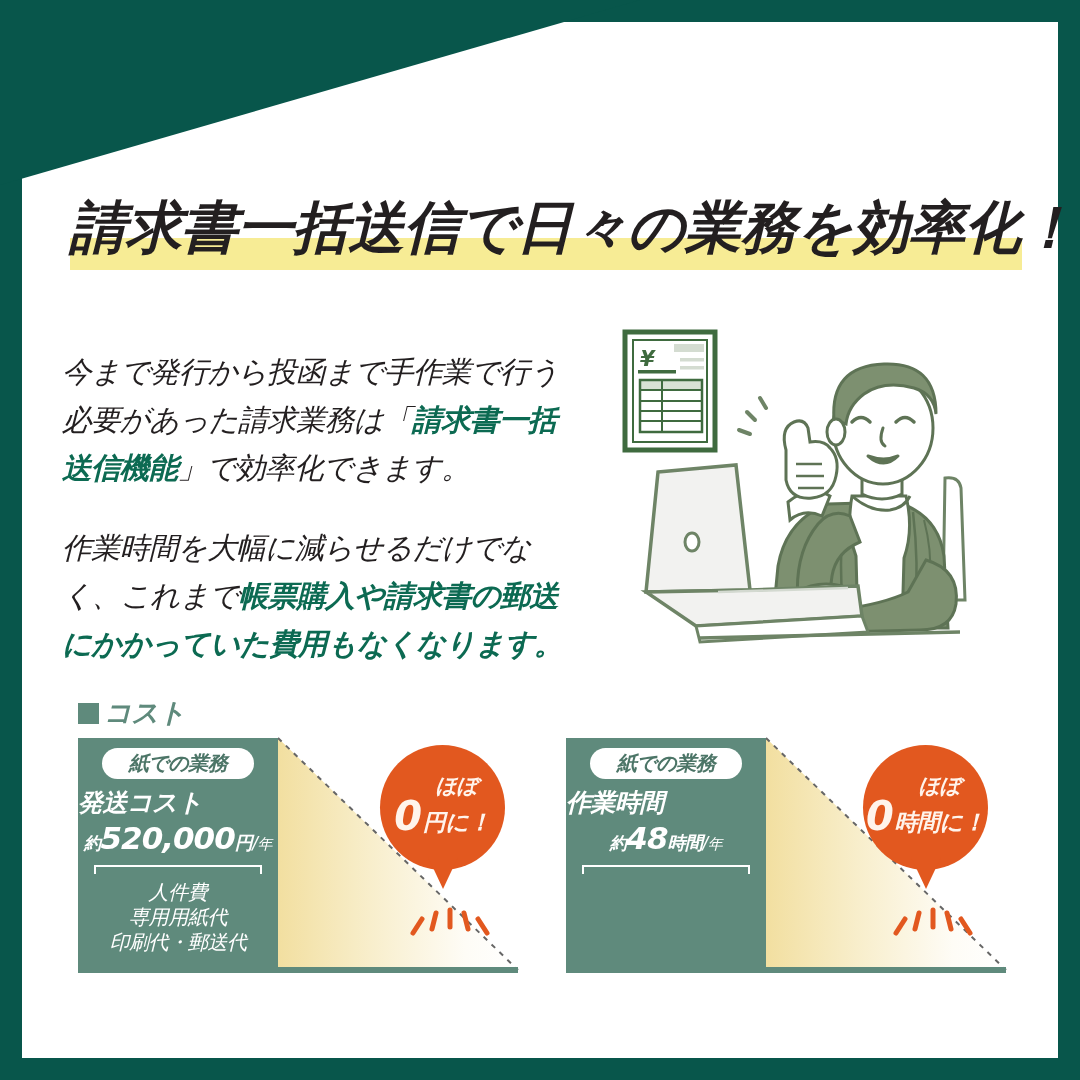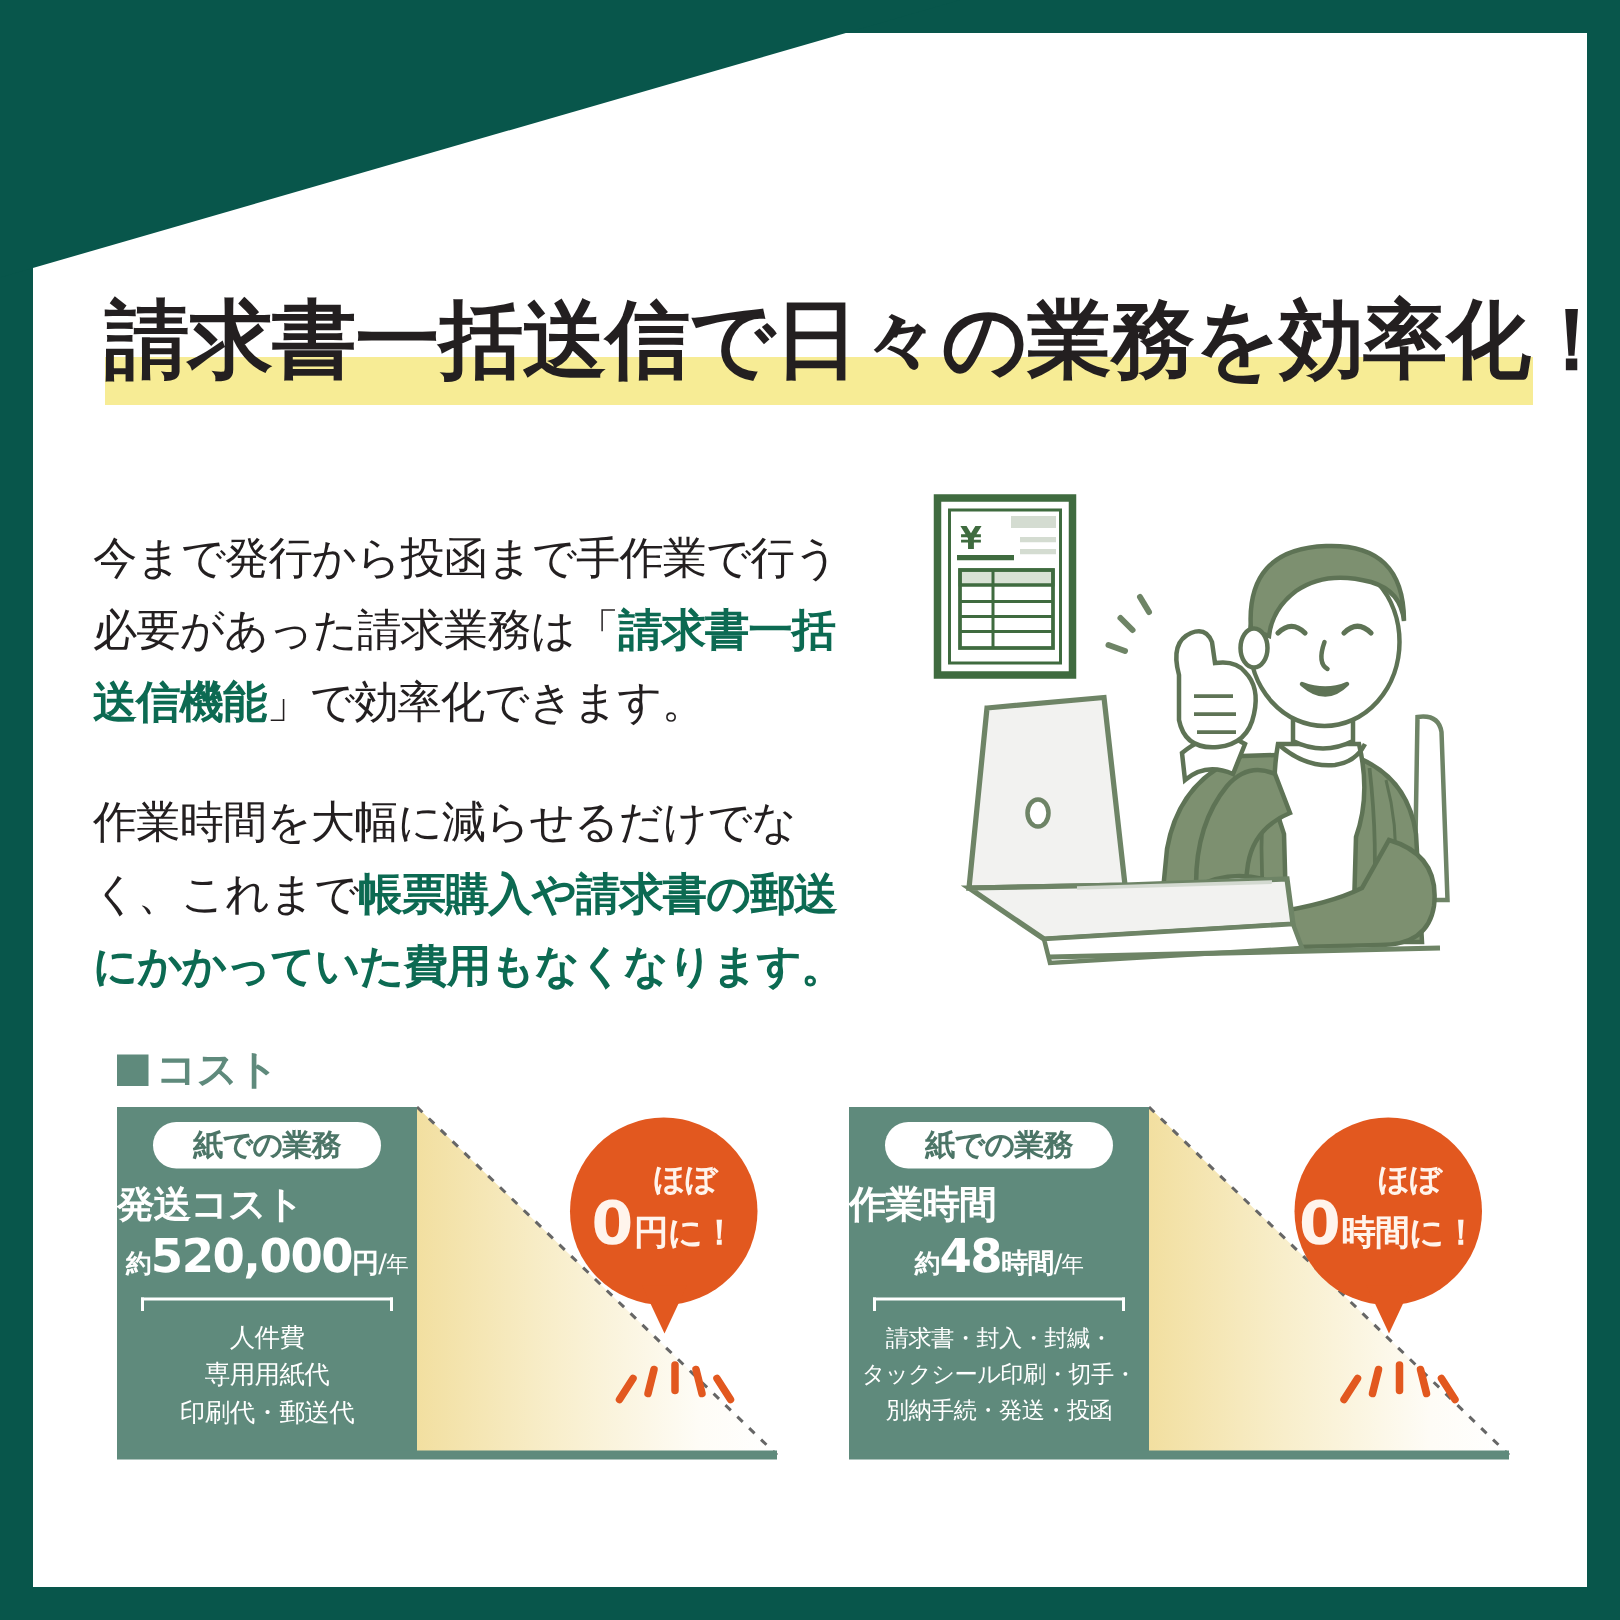--- a/index.html
+++ b/index.html
@@ -11,20 +11,21 @@
     font-family: "DejaVu Sans", "Liberation Sans", sans-serif;
     overflow: hidden;
   }
 
   .poster {
     position: relative;
     width: 1080px;
     height: 1080px;
     background: #ffffff;
     overflow: hidden;
+    font-style: italic;
   }
 
   
   .frame-top {
     position: absolute; left: 0; top: 0;
     width: 1080px; height: 22px;
     background: #08564B;
   }
   .frame-left {
     position: absolute; left: 0; top: 0;
@@ -204,21 +205,21 @@
     margin: 9px auto 0;
     width: 168px;
     height: 9px;
     border-top: 2px solid #ffffff;
     border-left: 2px solid #ffffff;
     border-right: 2px solid #ffffff;
   }
   .card-items {
     margin-top: 6px;
     text-align: center;
-    font-size: 17px;
+    font-size: 20px;
     line-height: 25px;
     color: #ffffff;
     letter-spacing: -0.4px;
   }
   .card-items.dense { font-size: 15.5px; line-height: 24px; }
 
   
   .baseline {
     position: absolute;
     left: 8px;
@@ -458,25 +459,20 @@
         </svg>
       </div>
 
       <div class="card">
         <div class="card-pill">紙での業務</div>
         <div class="card-metric-label">作業時間</div>
         <div class="card-metric-value">
           <span class="mv-prefix">約</span><span class="mv-number">48</span><span class="mv-unit">時間</span><span class="mv-slash">/</span><span class="mv-period">年</span>
         </div>
         <div class="card-bracket"></div>
-        <div class="card-items dense">
-          <div>請求書・封入・封緘・</div>
-          <div>タックシール印刷・切手・</div>
-          <div>別納手続・発送・投函</div>
-        </div>
       </div>
 
       <div class="balloon-wrap balloon-time">
         <div class="balloon">
           <div class="balloon-line1">ほぼ</div>
           <div class="balloon-line2">
             <span class="balloon-zero">0</span>
               <span>時間に！</span>
           </div>
         </div>

